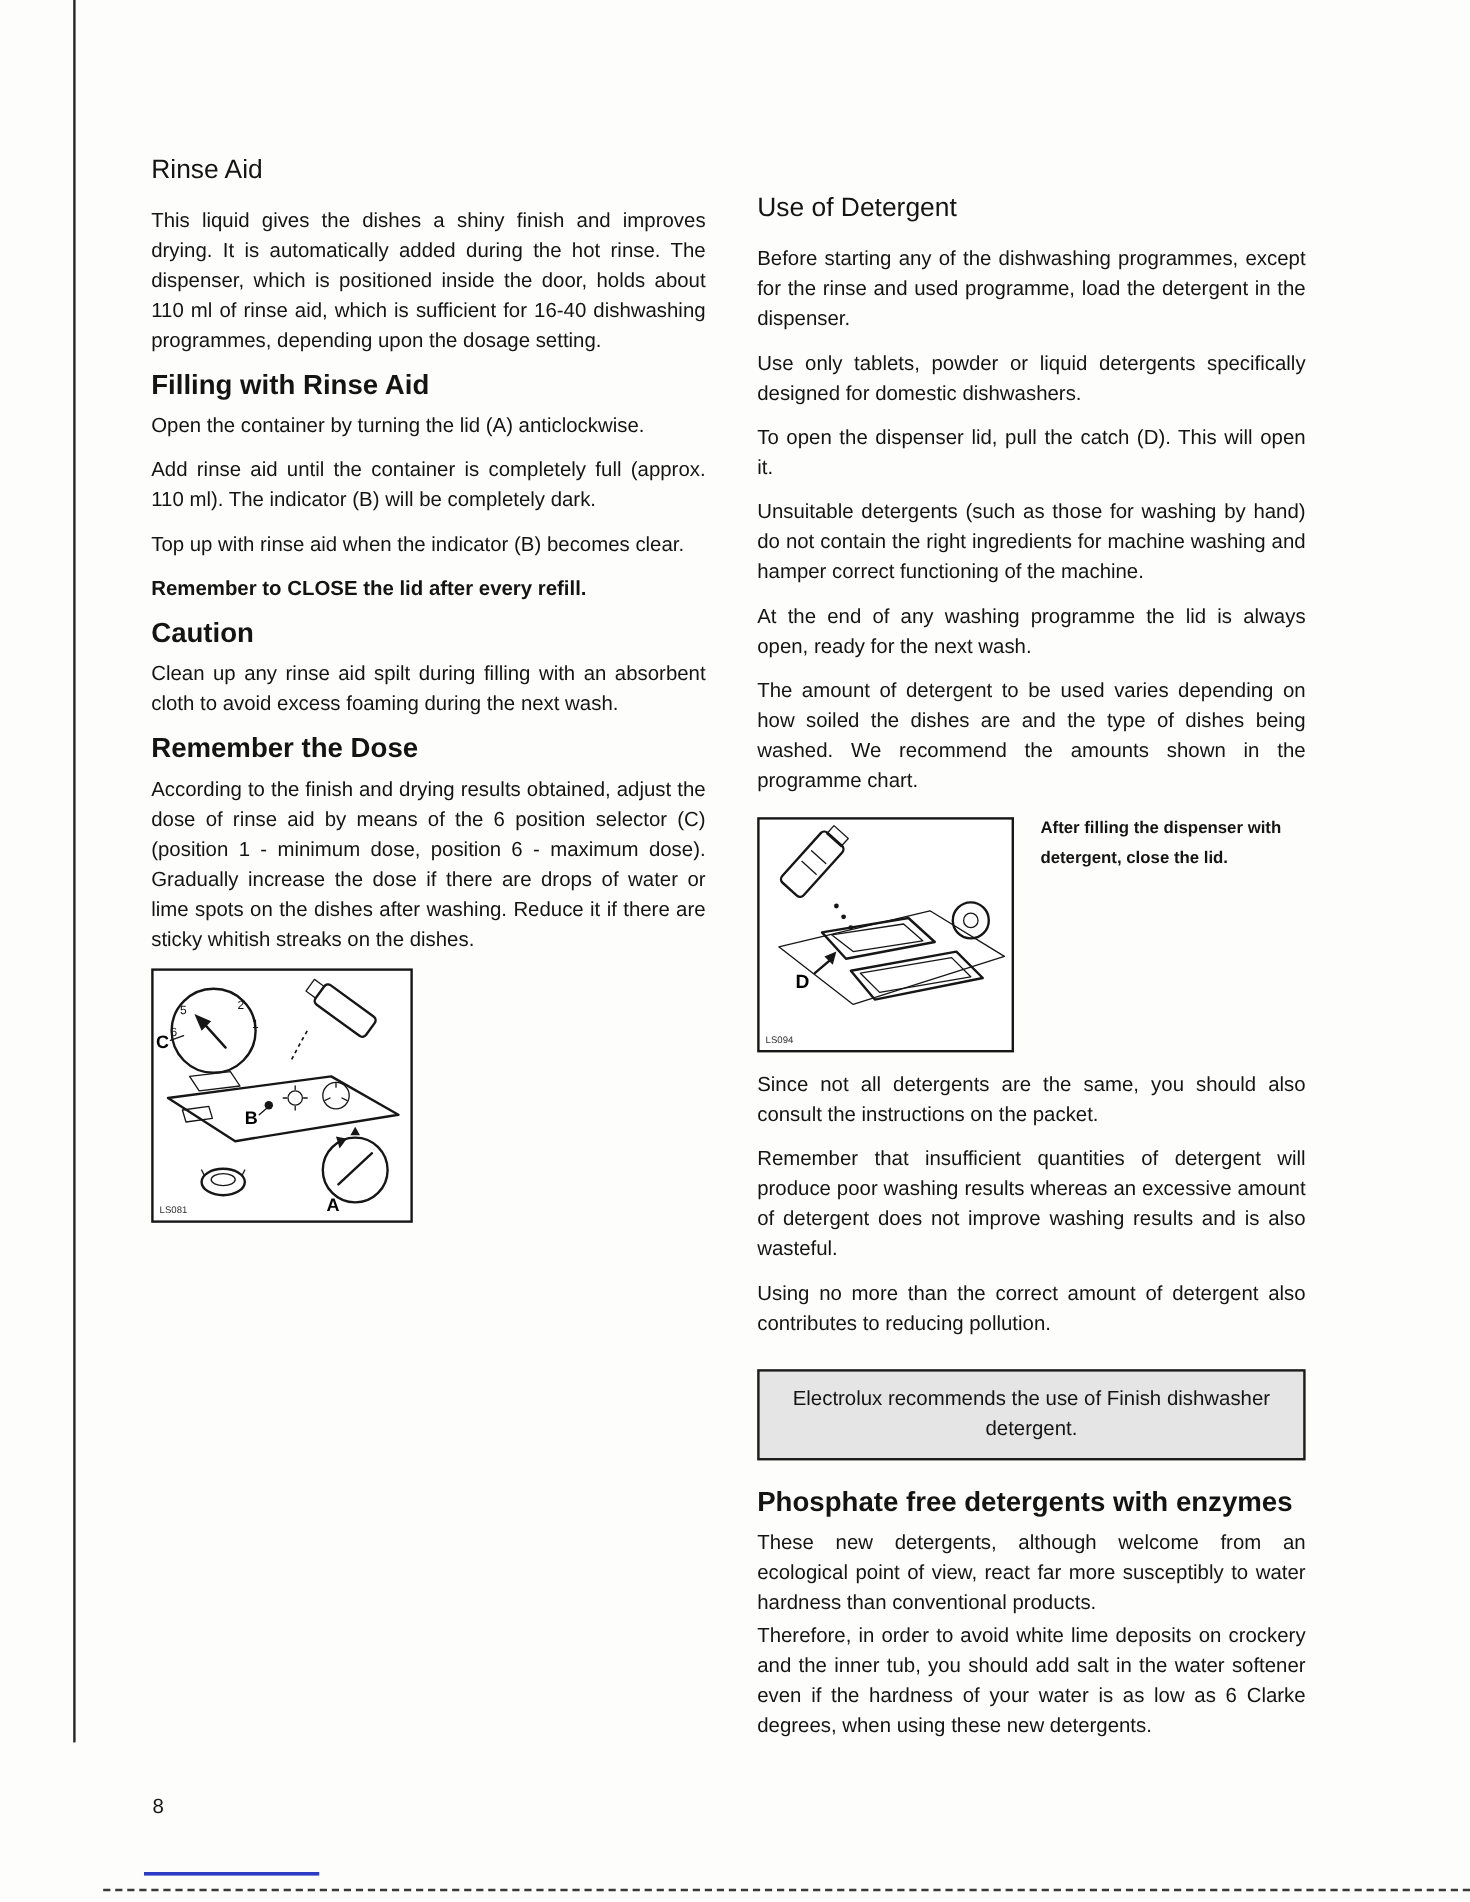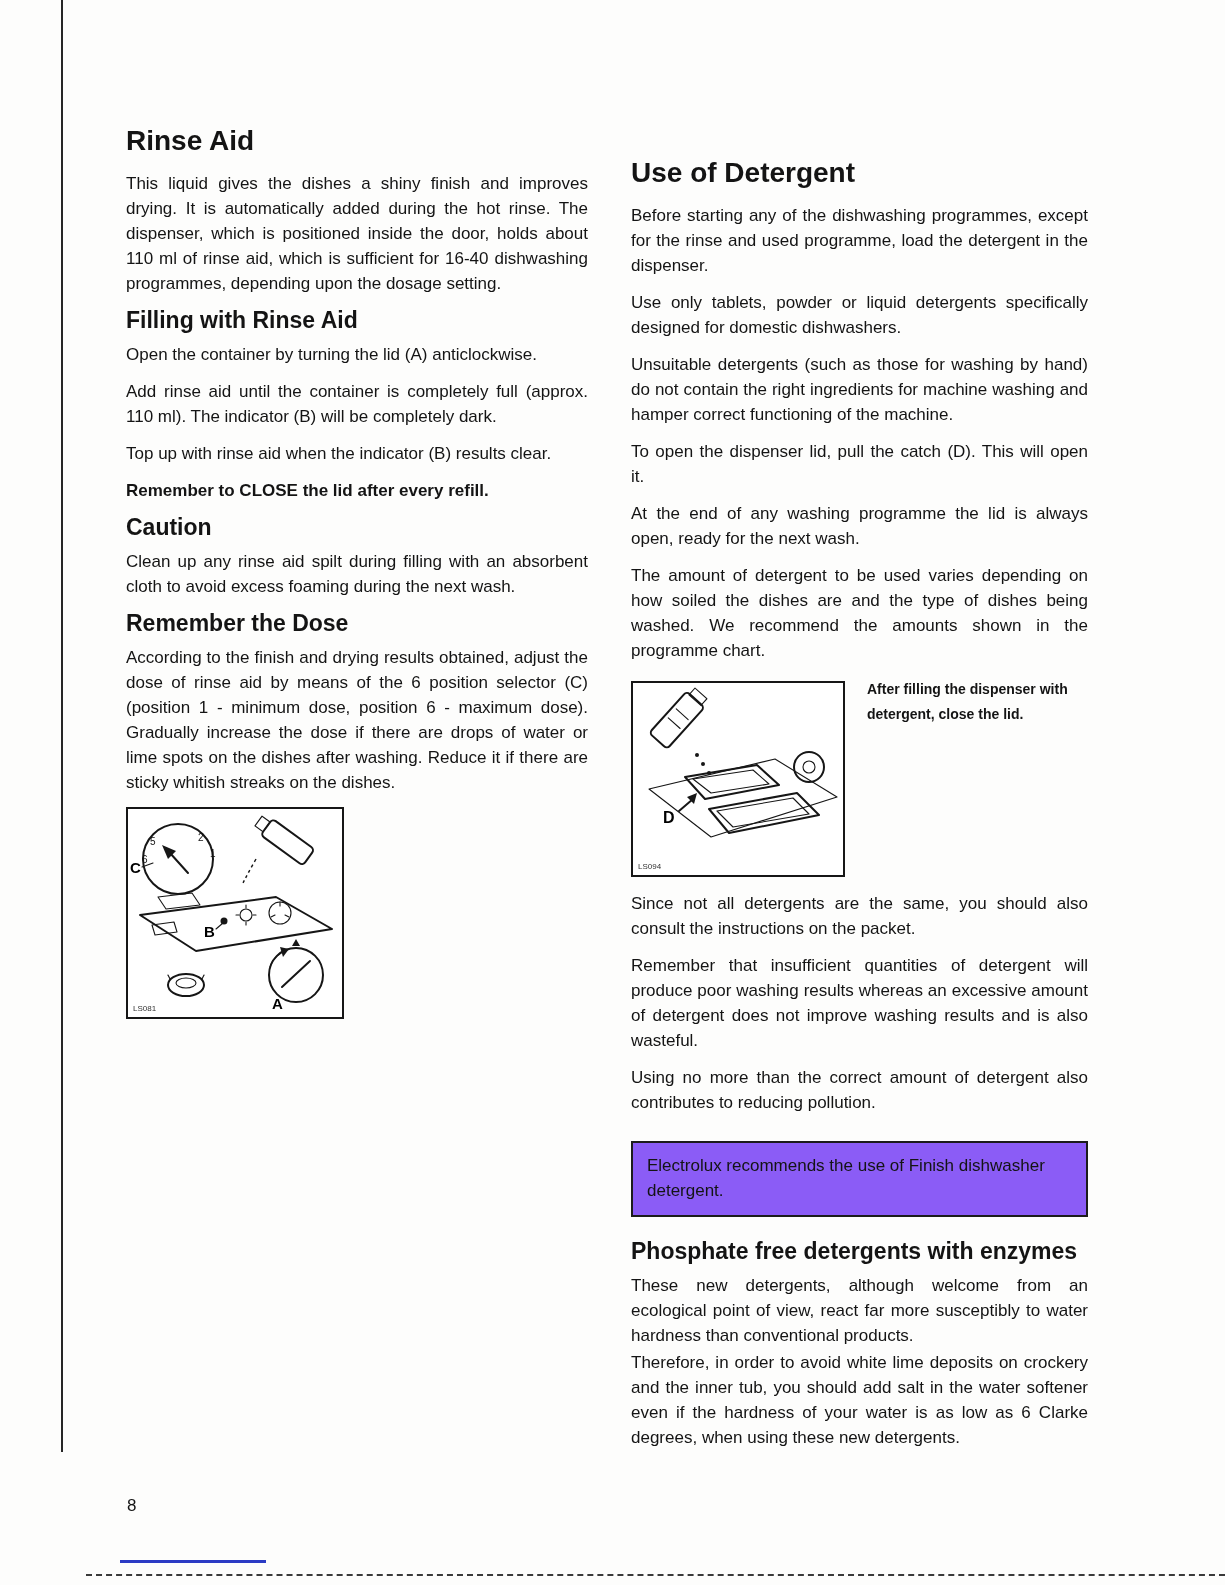--- a/index.html
+++ b/index.html
@@ -17,44 +17,44 @@
     width:2px; height:1452px; background:#262626;
   }
   .col {
     position:absolute; top:128px;
     font-size:17px; line-height:25px;
     text-align:justify;
   }
   .col-left  { left:126px; width:462px; }
   .col-right { left:631px; width:457px;margin-top:32px; }
   h1.section-title {
-    font-size:28px; line-height:26px; font-weight:700;
+    font-size:22px; line-height:26px; font-weight:400;
     margin-bottom:17px; text-align:left;
   }
   h2.subheading {
     font-size:23px; line-height:24px; font-weight:700;
     margin:9px 0 10px; text-align:left;
   }
   p { margin-bottom:12px; }
   p.bold { font-weight:700; }
   .figure-box {
     border:2px solid #161616; background:#ffffff;
     margin-top:6px;
   }
   .fig-left  { width:218px; height:212px; }
   .fig-right { width:214px; height:196px; flex:0 0 auto; }
   .fig-row { display:flex; align-items:flex-start; gap:22px; margin:8px 0 14px; }
   .fig-caption {
     font-weight:700; font-size:14px; line-height:25px;
     text-align:left; padding-top:2px; flex:1;
   }
   .note-box {
-    border:2px solid #1c1c1c; background:#8b5cf6;
+    border:2px solid #1c1c1c; background:#e5e5e5;
     padding:10px 14px 12px; margin:26px 0 22px;
-    text-align:left;
+    text-align:center;
   }
   .page-number { position:absolute; left:127px; top:1496px; font-size:17px; }
   .blue-mark {
     position:absolute; left:120px; top:1560px;
     width:146px; height:3px; background:#2b3bc4;
   }
   .bottom-dash {
     position:absolute; left:86px; top:1574px; width:1139px; height:0;
     border-top:2px dashed #3a3a3a;
   }
@@ -75,21 +75,21 @@
 
   <div class="left-rule"></div>
 
   <section class="col col-left">
     <h1 class="section-title">Rinse Aid</h1>
     <p>This liquid gives the dishes a shiny finish and improves drying. It is automatically added during the hot rinse. The dispenser, which is positioned inside the door, holds about 110 ml of rinse aid, which is sufficient for 16-40 dishwashing programmes, depending upon the dosage setting.</p>
 
     <h2 class="subheading">Filling with Rinse Aid</h2>
     <p>Open the container by turning the lid (A) anticlockwise.</p>
     <p>Add rinse aid until the container is completely full (approx. 110 ml). The indicator (B) will be completely dark.</p>
-    <p>Top up with rinse aid when the indicator (B) results clear.</p>
+    <p>Top up with rinse aid when the indicator (B) becomes clear.</p>
     <p class="bold">Remember to CLOSE the lid after every refill.</p>
 
     <h2 class="subheading">Caution</h2>
     <p>Clean up any rinse aid spilt during filling with an absorbent cloth to avoid excess foaming during the next wash.</p>
 
     <h2 class="subheading">Remember the Dose</h2>
     <p>According to the finish and drying results obtained, adjust the dose of rinse aid by means of the 6 position selector (C) (position 1 - minimum dose, position 6 - maximum dose). Gradually increase the dose if there are drops of water or lime spots on the dishes after washing. Reduce it if there are sticky whitish streaks on the dishes.</p>
 
     <div class="figure-box fig-left">
       <svg width="214" height="208" viewBox="0 0 214 204">
@@ -150,22 +150,22 @@
         </g>
         <text class="fig-code" x="5" y="200">LS081</text>
       </svg>
     </div>
   </section>
 
   <section class="col col-right">
     <h1 class="section-title">Use of Detergent</h1>
     <p>Before starting any of the dishwashing programmes, except for the rinse and used programme, load the detergent in the dispenser.</p>
     <p>Use only tablets, powder or liquid detergents specifically designed for domestic dishwashers.</p>
+    <p>To open the dispenser lid, pull the catch (D). This will open it.</p>
     <p>Unsuitable detergents (such as those for washing by hand) do not contain the right ingredients for machine washing and hamper correct functioning of the machine.</p>
-    <p>To open the dispenser lid, pull the catch (D). This will open it.</p>
     <p>At the end of any washing programme the lid is always open, ready for the next wash.</p>
     <p>The amount of detergent to be used varies depending on how soiled the dishes are and the type of dishes being washed. We recommend the amounts shown in the programme chart.</p>
 
     <div class="fig-row">
       <div class="figure-box fig-right">
         <svg width="210" height="192" viewBox="0 0 210 188">
 
           <polygon class="fig-thin" points="16,104 142,74 204,112 78,152"></polygon>
 
           <g>

